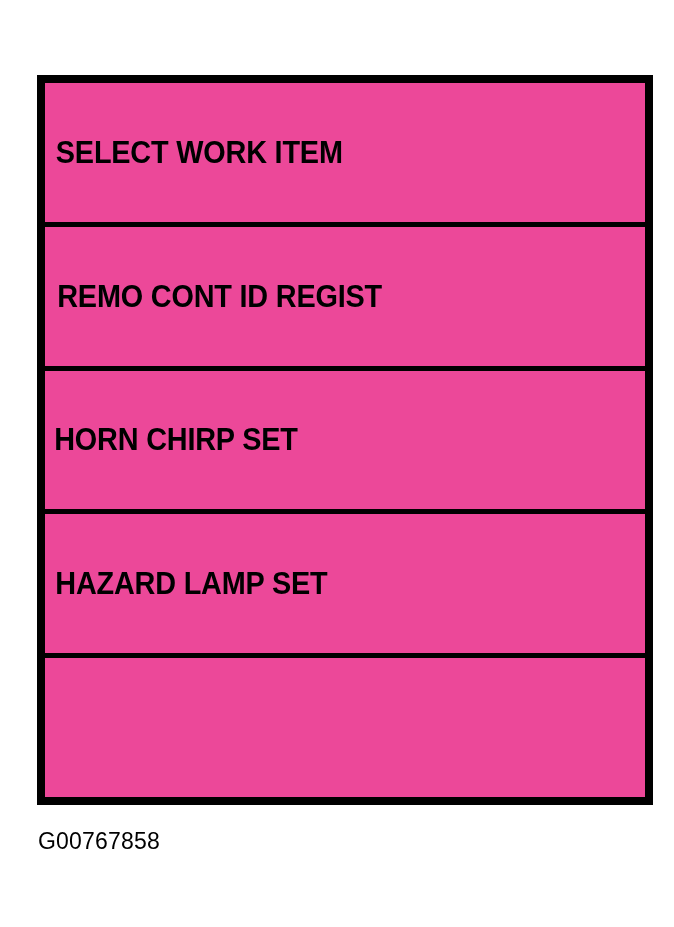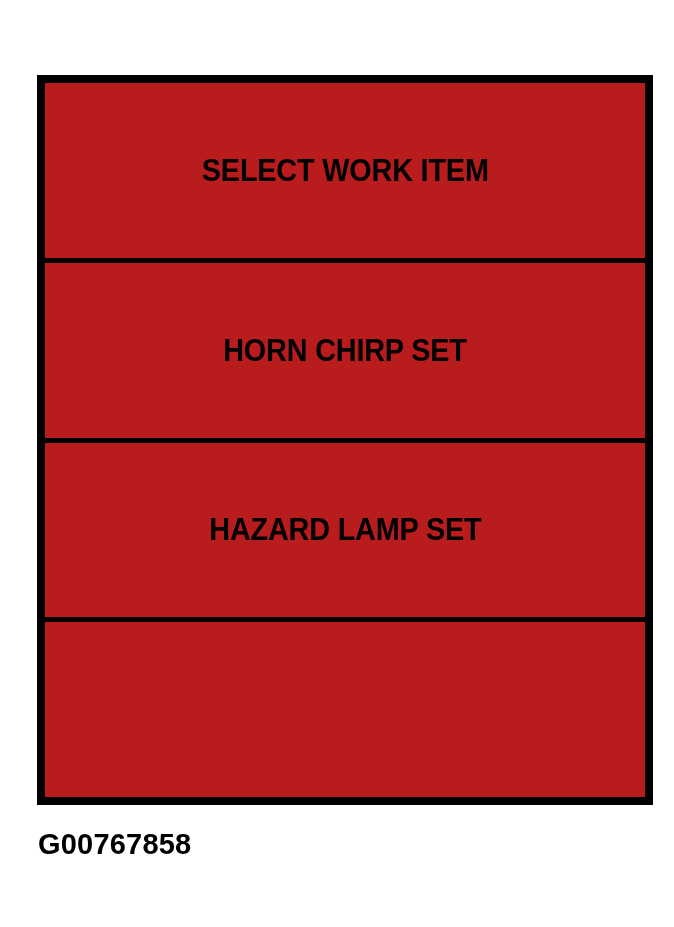--- a/index.html
+++ b/index.html
@@ -28,23 +28,23 @@
     display: flex;
     flex-direction: column;
   }
 
   
   .menu-row {
     flex: 1 1 0;
     position: relative;
     display: flex;
     align-items: center;
-    justify-content: center;
+    justify-content: flex-start;
     border-bottom: 5px solid #000000;
-    background: #b91c1c;
+    background: #ec4899;
     box-sizing: border-box;
   }
   .menu-row:last-child {
     border-bottom: none;
   }
 
   .menu-label {
     font-weight: bold;
     font-size: 31px;
     line-height: 1;
@@ -54,36 +54,39 @@
     transform: scaleX(0.93);
     transform-origin: center center;
     text-align: center;
   }
 
   
   #figure-caption {
     position: absolute;
     left: 38px;
     top: 828px;
-    font-size: 29px;
-    font-weight: bold;
+    font-size: 23px;
+    font-weight: normal;
     letter-spacing: 0.2px;
     color: #000000;
     white-space: nowrap;
   }
 </style>
 </head>
 <body>
 
 <div id="display-panel">
 
   <div class="menu-row">
     <span class="menu-label">SELECT WORK ITEM</span>
   </div>
 
+  <div class="menu-row">
+    <span class="menu-label">REMO CONT ID REGIST</span>
+  </div>
 
 
 
   <div class="menu-row">
     <span class="menu-label">HORN CHIRP SET</span>
   </div>
 
   <div class="menu-row">
     <span class="menu-label">HAZARD LAMP SET</span>
   </div>

